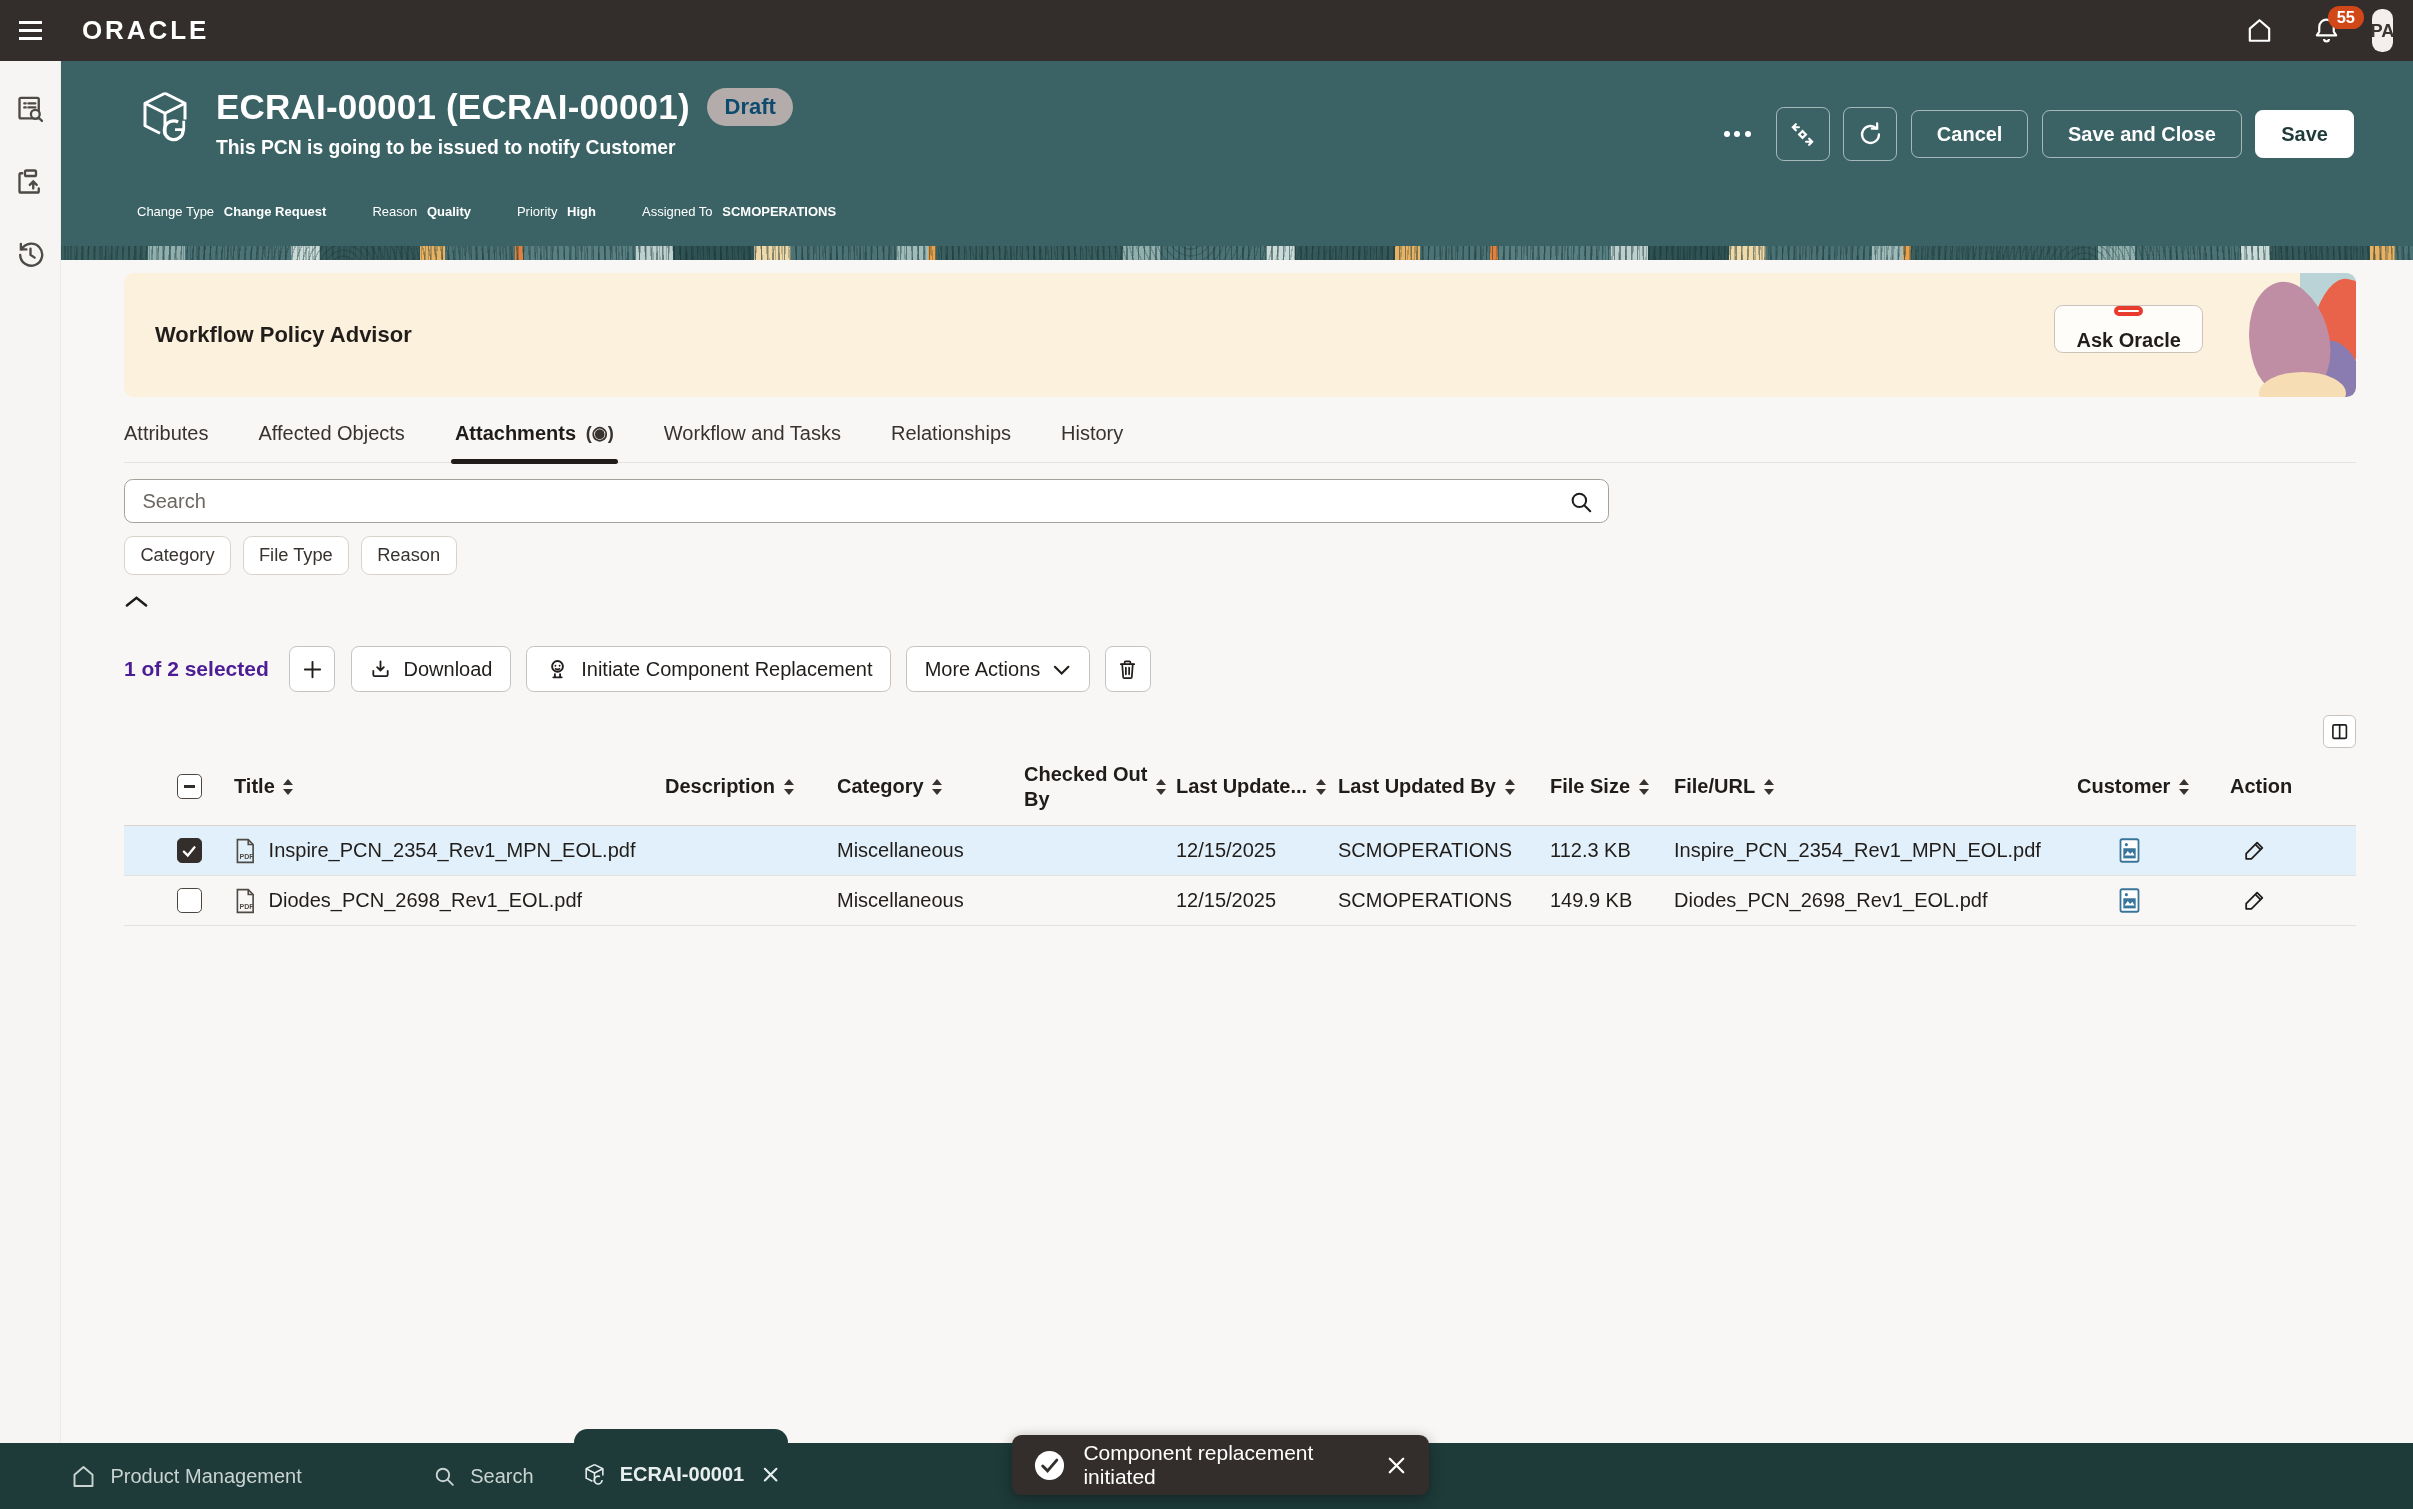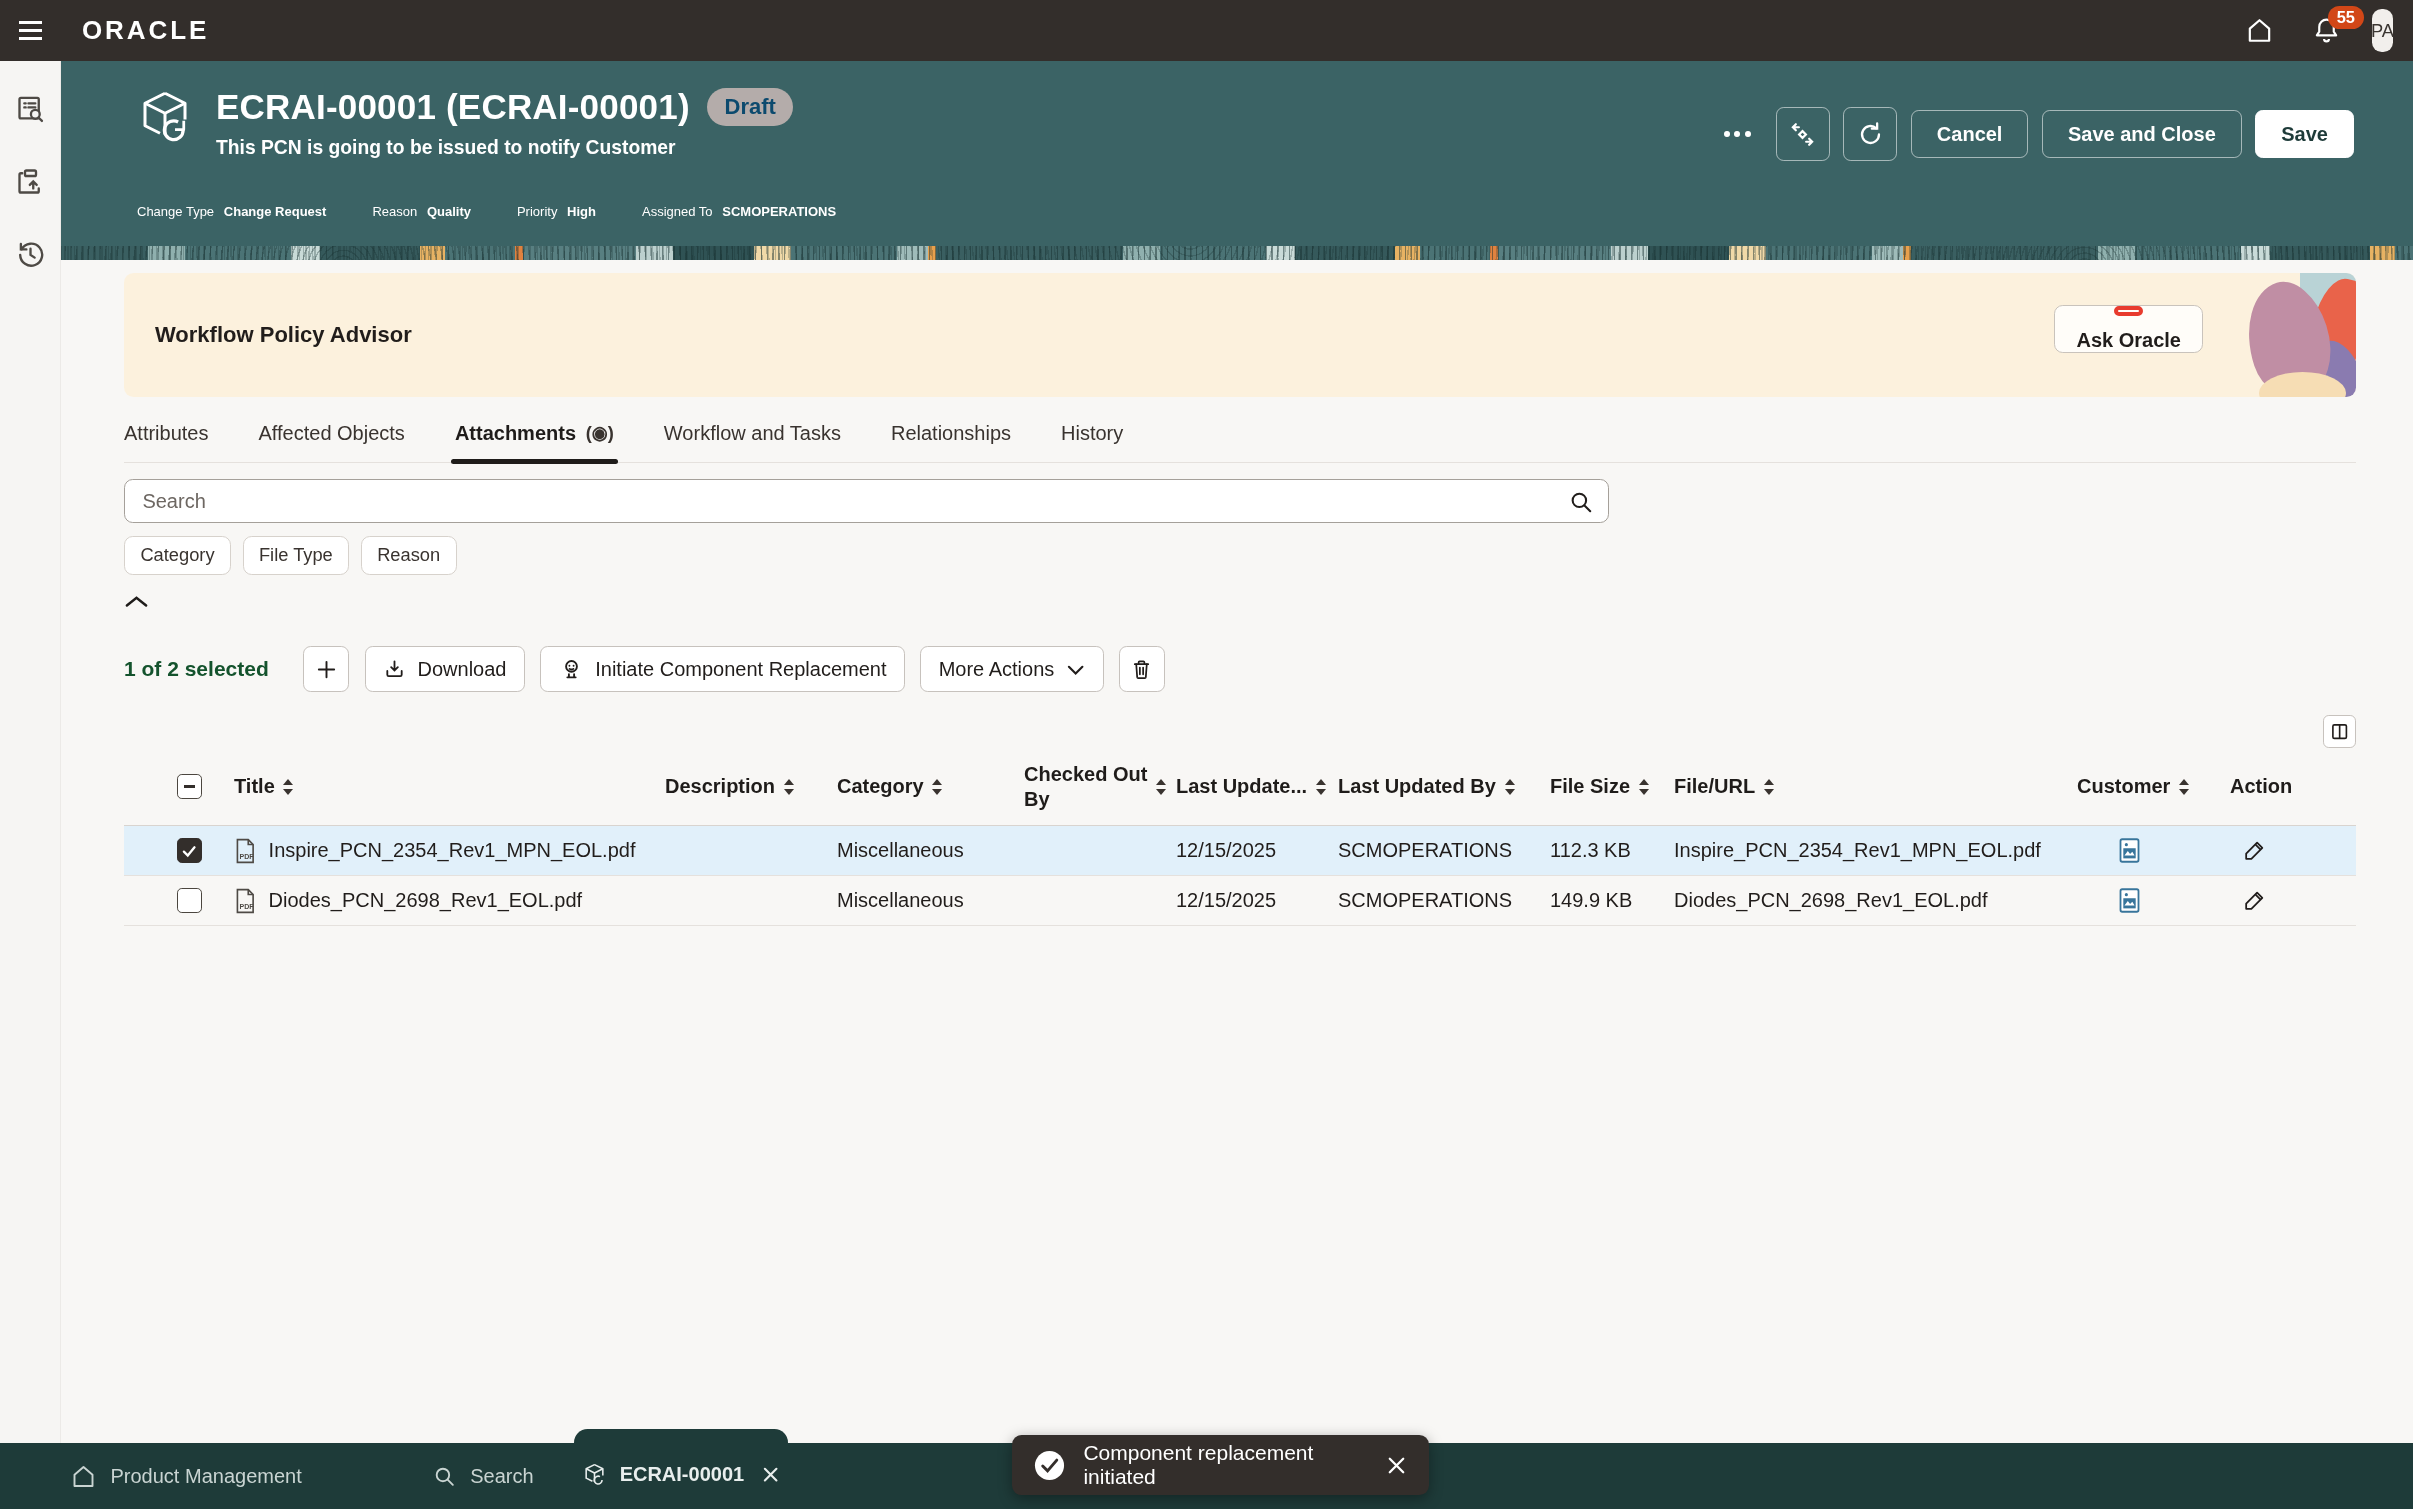--- a/index.html
+++ b/index.html
@@ -11,21 +11,21 @@
   .topbar { position:absolute; left:0; top:0; width:2414px; height:61px; background:#332e2b;
             display:flex; align-items:center; z-index:30; }
   .hamburger { width:61px; height:61px; display:flex; flex-direction:column; justify-content:center; align-items:center; gap:4.8px; cursor:pointer; }
   .hamburger span { display:block; width:23px; height:2.9px; background:#fff; }
   .brand { color:#fff; font-size:26px; font-weight:bold; letter-spacing:2.9px; margin-left:21px; }
   .topbar-right { margin-left:auto; display:flex; align-items:center; gap:25px; padding-right:21px; }
   .icon-btn-dark { position:relative; width:42px; height:42px; display:flex; align-items:center; justify-content:center; cursor:pointer; }
   .notif-badge { position:absolute; top:-3.9px; left:23px; background:#d24717; color:#fff; font-size:16.4px; font-weight:bold;
                  border-radius:13.5px; padding:1.9px 8.7px; line-height:1.2; }
   .avatar { width:21px; height:43px; background:#f2efec; border-radius:9.7px; display:flex; align-items:center; justify-content:center;
-            color:#3a3531; font-size:18.3px; font-weight:normal; cursor:pointer; }
+            color:#3a3531; font-size:18.3px; font-weight:bold; cursor:pointer; }
 
   
   .rail { position:absolute; left:0; top:61px; width:61px; height:1383px; background:#f6f5f3; z-index:20;
           display:flex; flex-direction:column; align-items:center; padding-top:29px; gap:33px; border-right:1px solid #eceae7; }
   .rail .icon-btn { width:39px; height:39px; display:flex; align-items:center; justify-content:center; cursor:pointer; border-radius:5.8px; }
 
   
   .hero { position:absolute; left:61px; top:61px; width:2353px; height:185px; background:#3b6365; color:#fff; }
   .hero-title-row { position:absolute; left:74px; top:26px; display:flex; align-items:flex-start; gap:21px; }
   .obj-icon { width:60px; height:60px; }
@@ -89,21 +89,21 @@
                   font-size:20px; color:#211d1b; padding:0 54px 0 17.4px; font-family:inherit; }
   .search-input::placeholder { color:#6d6762; }
   .search-glass { position:absolute; right:15.4px; top:9.7px; cursor:pointer; }
   .chips { display:flex; gap:11.6px; margin-top:12.6px; }
   .chip { height:39px; border:1.4px solid #d7d2cc; border-radius:8.7px; background:#fff; display:flex; align-items:center;
           padding:0 15.4px; font-size:18.3px; color:#39332f; cursor:pointer; }
   .collapse { margin-top:15.4px; width:33px; height:23px; cursor:pointer; display:flex; align-items:center; }
 
   
   .toolbar { margin-top:33px; display:flex; align-items:center; gap:15.4px; }
-  .sel-status { font-size:21px; font-weight:bold; color:#14532d; margin-right:19px; }
+  .sel-status { font-size:21px; font-weight:bold; color:#4c1d95; margin-right:5px; }
   .tbtn { height:46px; border:1.4px solid #c7c2bd; border-radius:7.7px; background:#fff; display:flex; align-items:center;
           gap:11.6px; padding:0 17.4px; font-size:20px; color:#211d1b; cursor:pointer; font-family:inherit; }
   .tbtn.square { width:46px; justify-content:center; padding:0; }
 
   
   .colmgr { display:flex; justify-content:flex-end; margin-top:23px; }
   .colmgr-btn { width:33px; height:33px; border:1.4px solid #c7c2bd; border-radius:5.8px; background:#fff;
                 display:flex; align-items:center; justify-content:center; cursor:pointer; }
   .grid { display:grid; grid-template-columns:110px 431px 172px 187px 152px 162px 212px 124px 403px 153px 127px; }
   .thead { border-bottom:1.9px solid #d9d4cf; }

